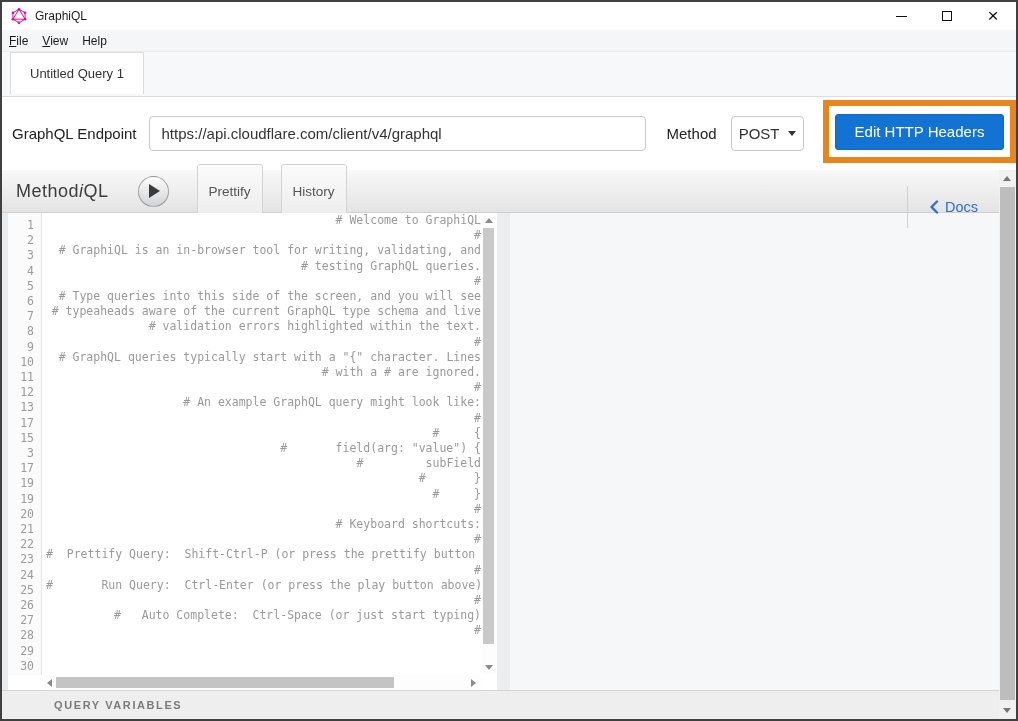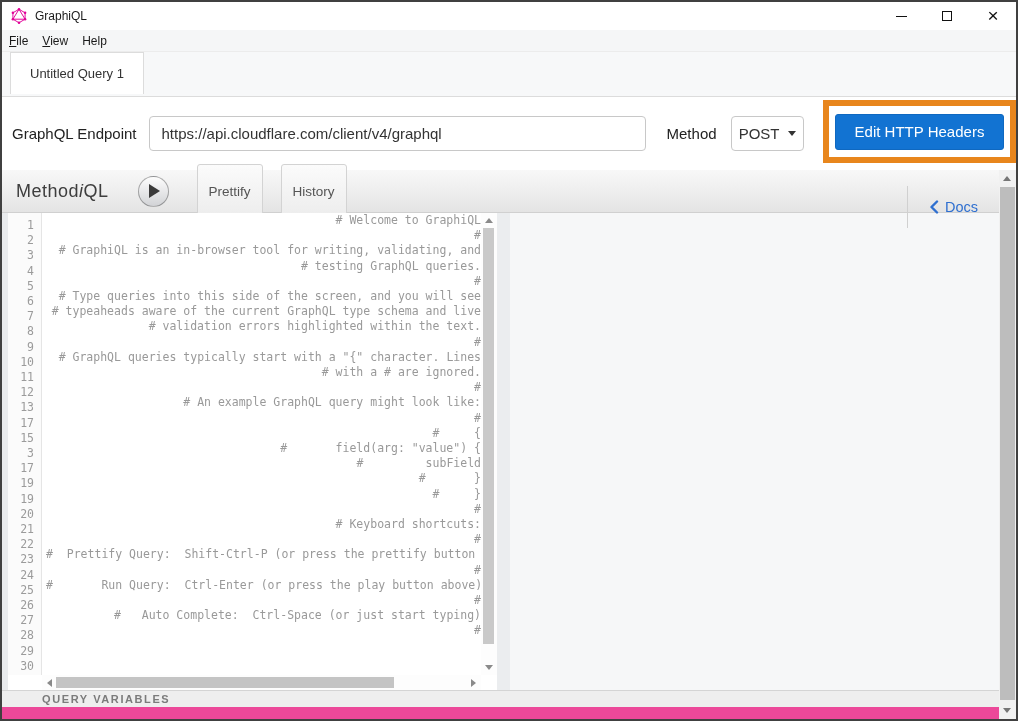--- a/index.html
+++ b/index.html
@@ -80,22 +80,22 @@
   .vscroll .arr-down { position:absolute; bottom:5px; left:4px; width:0; height:0;
                        border-left:4px solid transparent; border-right:4px solid transparent; border-top:5px solid #8a8a8a; }
   .hscroll { position:absolute; left:34px; right:16px; bottom:0; height:15px; background:#fdfdfd; }
   .hscroll .arr-left { position:absolute; left:5px; top:4px; width:0; height:0;
                        border-top:4px solid transparent; border-bottom:4px solid transparent; border-right:5px solid #8a8a8a; }
   .hscroll .thumb { position:absolute; left:14px; top:2px; height:11px; width:338px; background:#c4c4c4; }
   .hscroll .arr-right { position:absolute; right:5px; top:4px; width:0; height:0;
                         border-top:4px solid transparent; border-bottom:4px solid transparent; border-left:5px solid #8a8a8a; }
 
   
-  .queryvars { height:17px; background:#eee; border-top:1px solid #d4d4d4; display:flex; align-items:center;
-               padding-left:40px; font-size:11px; font-weight:bold; letter-spacing:1.6px; color:#7b7b7b; }
+  .queryvars { height:29px; background:#eee; border-top:1px solid #d4d4d4; display:flex; align-items:center;
+               padding-left:52px; font-size:11px; font-weight:bold; letter-spacing:1.6px; color:#7b7b7b; }
 
   
   .win-scrollbar { position:absolute; right:0; top:168px; bottom:0; width:17px; background:#f1f1f1; z-index:5; }
   .win-scrollbar .arr-up { position:absolute; top:6px; left:4px; width:0; height:0;
                            border-left:4.5px solid transparent; border-right:4.5px solid transparent; border-bottom:5px solid #767676; }
   .win-scrollbar .thumb { position:absolute; top:17px; left:1px; width:15px; bottom:19px; background:#bdbdbd; }
   .win-scrollbar .arr-down { position:absolute; bottom:6px; left:4px; width:0; height:0;
                              border-left:4.5px solid transparent; border-right:4.5px solid transparent; border-top:5px solid #767676; }
 </style>
 </head>

